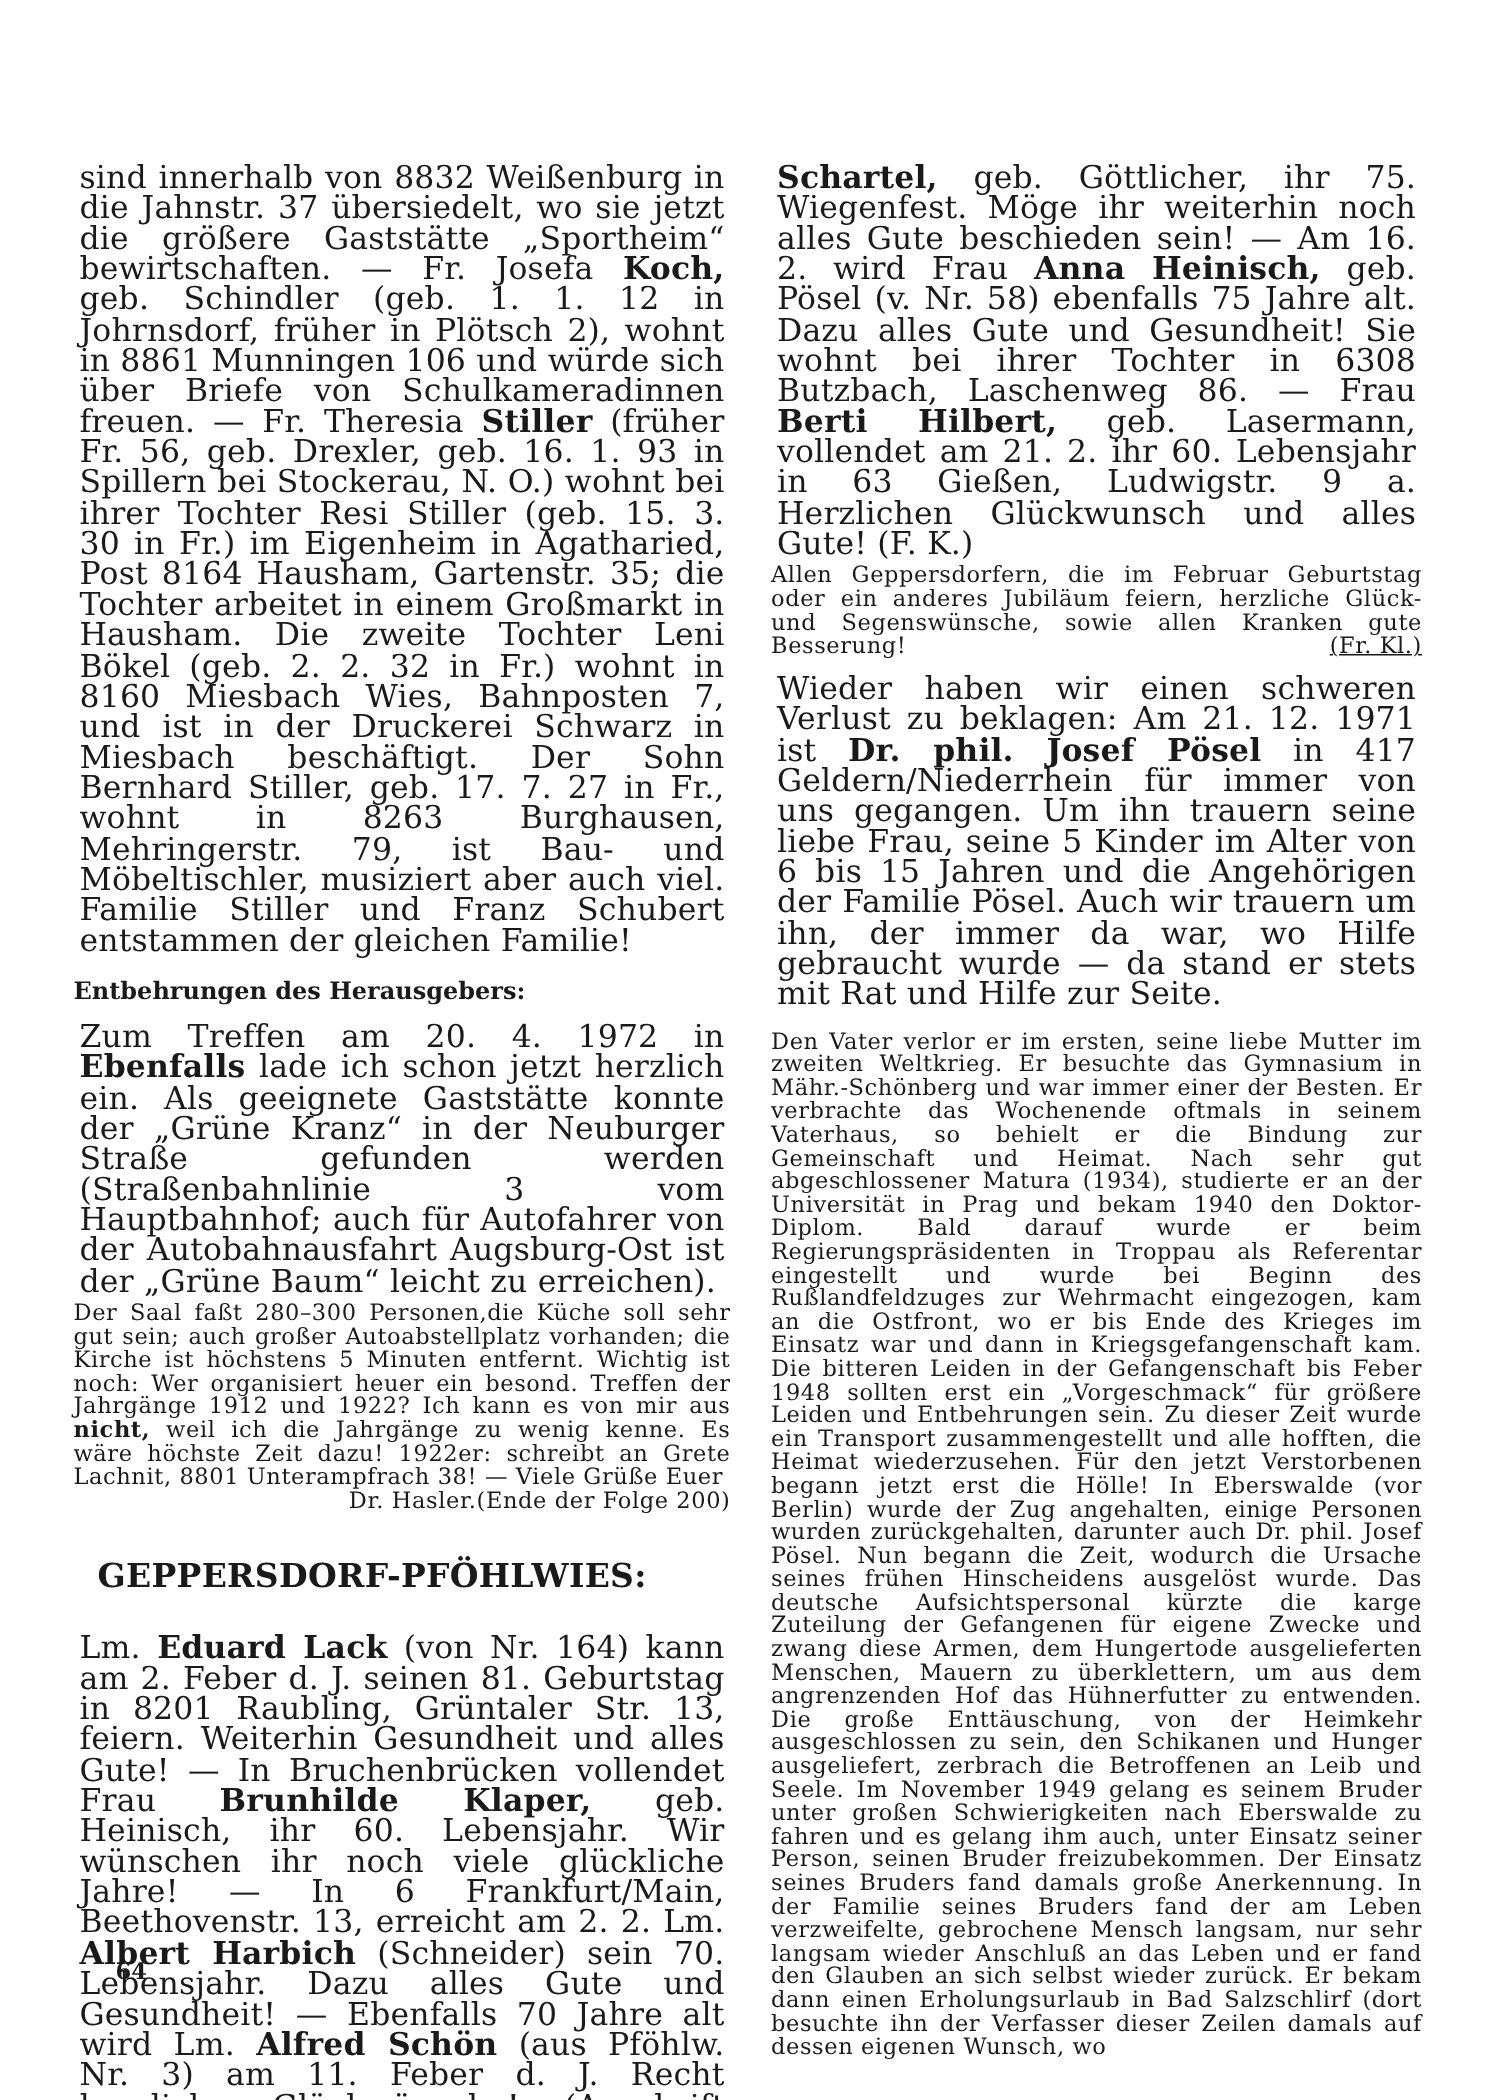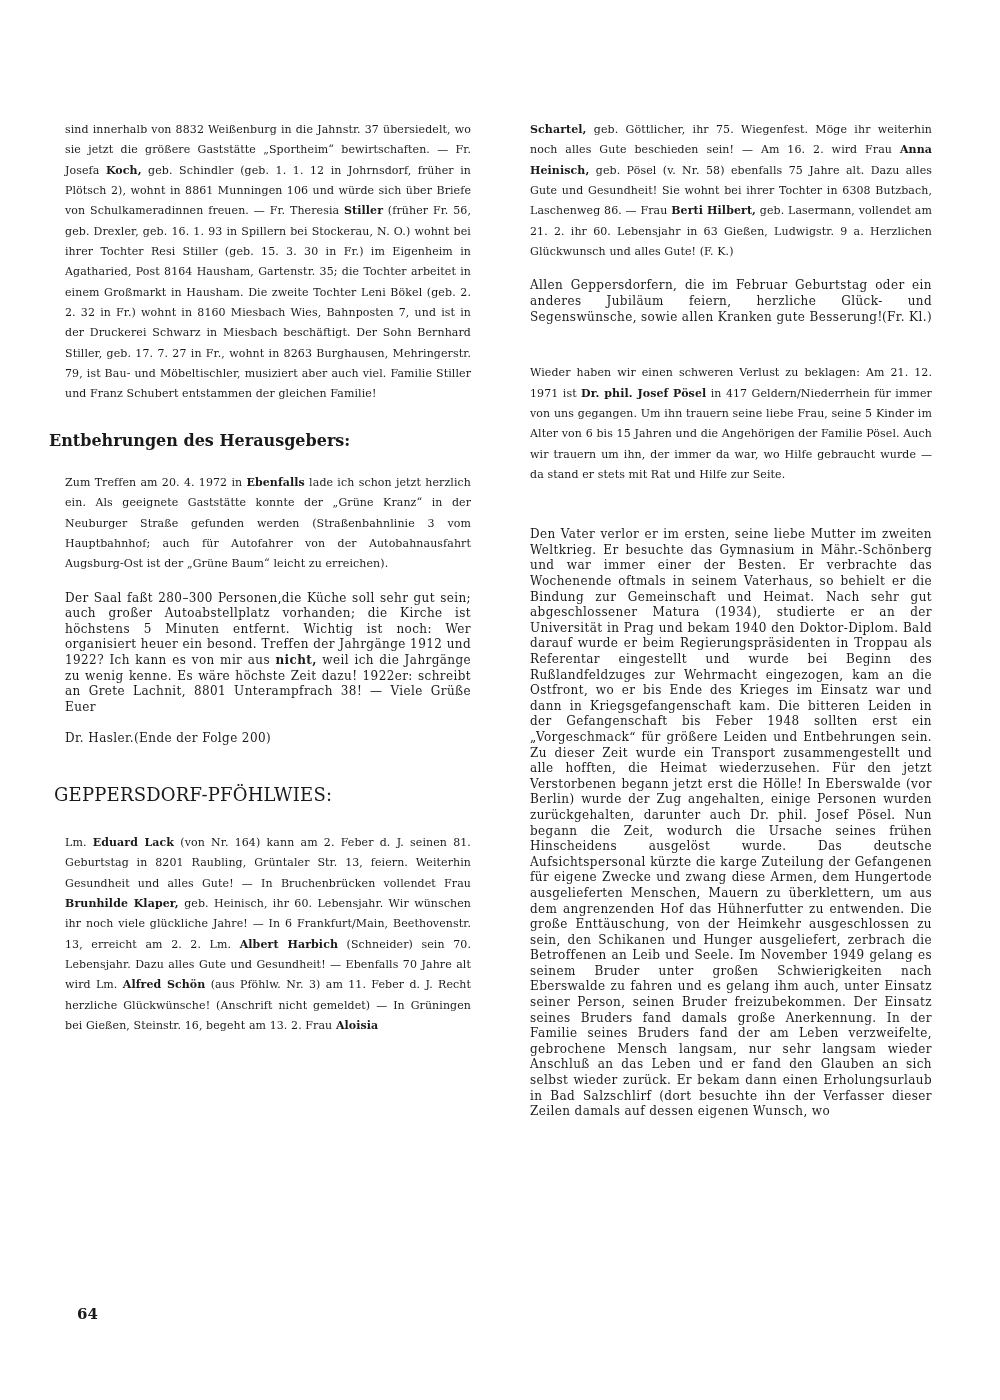--- a/index.html
+++ b/index.html
@@ -1,27 +1,27 @@
 <!DOCTYPE html>
 <html><head>
 <meta charset="utf-8">
 <style>
   html, body { margin: 0; padding: 0; background: #ffffff; }
   body { width: 1000px; height: 1400px; position: relative; overflow: hidden;
          font-family: "DejaVu Serif", "Liberation Serif", serif; color: #1a1a1a; }
   .col { position: absolute; top: 104px; width: 438px; }
   .col-left { left: 49px; }
   .col-right { left: 514px; width: 434px; }
-  .p-large { font-size: 11px; line-height: 20.35px; text-align: justify; margin: 16px; letter-spacing: 0.1px; }
-  .p-small { font-size: 12px; line-height: 15.6px; text-align: justify; margin: 16px; letter-spacing: 0.4px; }
+  .p-large { font-size: 21px; line-height: 20.35px; text-align: justify; margin: 4px; letter-spacing: 0.1px; }
+  .p-small { font-size: 15px; line-height: 15.6px; text-align: justify; margin: 0; letter-spacing: 0.4px; }
   .heading { font-weight: bold; font-size: 16px; line-height: 20px; margin: 0; }
-  .heading-large { font-weight: normal; font-size: 18px; line-height: 22px; margin: 5px; letter-spacing: 0.2px; }
+  .heading-large { font-weight: bold; font-size: 22px; line-height: 22px; margin: 16px; letter-spacing: 0.2px; }
   b { font-weight: bold; }
   .right-note { display: block; text-align: right; }
-  .signoff-row { display: flex; justify-content: flex-start; }
+  .signoff-row { display: flex; justify-content: flex-end; }
   .page-number { position: absolute; left: 49px; top: 1305px; font-weight: bold; font-size: 15px; margin-left: 28px; }
   .gap-s { height: 6px; }
   .gap-m { height: 10px; }
 </style>
 </head>
 <body>
 
 <div class="col col-left">
   <p class="p-large"><span>sind innerhalb von 8832 Weißenburg in die Jahnstr. 37 übersiedelt, wo sie jetzt die größere Gaststätte „Sportheim“ bewirtschaften. — Fr. Josefa </span><b>Koch,</b><span> geb. Schindler (geb. 1. 1. 12 in Johrnsdorf, früher in Plötsch 2), wohnt in 8861 Munningen 106 und würde sich über Briefe von Schulkameradinnen freuen. — Fr. Theresia </span><b>Stiller</b><span> (früher Fr. 56, geb. Drexler, geb. 16. 1. 93 in Spillern bei Stockerau, N. O.) wohnt bei ihrer Tochter Resi Stiller (geb. 15. 3. 30 in Fr.) im Eigenheim in Agatharied, Post 8164 Hausham, Gartenstr. 35; die Tochter arbeitet in einem Großmarkt in Hausham. Die zweite Tochter Leni Bökel (geb. 2. 2. 32 in Fr.) wohnt in 8160 Miesbach Wies, Bahnposten 7, und ist in der Druckerei Schwarz in Miesbach beschäftigt. Der Sohn Bernhard Stiller, geb. 17. 7. 27 in Fr., wohnt in 8263 Burghausen, Mehringerstr. 79, ist Bau- und Möbeltischler, musiziert aber auch viel. Familie Stiller und Franz Schubert entstammen der gleichen Familie!</span></p>
   <div class="gap-m"></div>
@@ -35,20 +35,20 @@
   </div>
   <div class="gap-m"></div>
   <div class="gap-s"></div>
   <h2 class="heading-large">GEPPERSDORF-PFÖHLWIES:</h2>
   <div class="gap-s"></div>
   <p class="p-large"><span>Lm. </span><b>Eduard Lack</b><span> (von Nr. 164) kann am 2. Feber d. J. seinen 81. Geburtstag in 8201 Raubling, Grüntaler Str. 13, feiern. Weiterhin Gesundheit und alles Gute! — In Bruchenbrücken vollendet Frau </span><b>Brunhilde Klaper,</b><span> geb. Heinisch, ihr 60. Lebensjahr. Wir wünschen ihr noch viele glückliche Jahre! — In 6 Frankfurt/Main, Beethovenstr. 13, erreicht am 2. 2. Lm. </span><b>Albert Harbich</b><span> (Schneider) sein 70. Lebensjahr. Dazu alles Gute und Gesundheit! — Ebenfalls 70 Jahre alt wird Lm. </span><b>Alfred Schön</b><span> (aus Pföhlw. Nr. 3) am 11. Feber d. J. Recht herzliche Glückwünsche! (Anschrift nicht gemeldet) — In Grüningen bei Gießen, Steinstr. 16, begeht am 13. 2. Frau </span><b>Aloisia</b></p>
 </div>
 
 <div class="col col-right">
   <p class="p-large"><b>Schartel,</b><span> geb. Göttlicher, ihr 75. Wiegenfest. Möge ihr weiterhin noch alles Gute beschieden sein! — Am 16. 2. wird Frau </span><b>Anna Heinisch,</b><span> geb. Pösel (v. Nr. 58) ebenfalls 75 Jahre alt. Dazu alles Gute und Gesundheit! Sie wohnt bei ihrer Tochter in 6308 Butzbach, Laschenweg 86. — Frau </span><b>Berti Hilbert,</b><span> geb. Lasermann, vollendet am 21. 2. ihr 60. Lebensjahr in 63 Gießen, Ludwigstr. 9 a. Herzlichen Glückwunsch und alles Gute! (F. K.)</span></p>
-  <p class="p-small"><span>Allen Geppersdorfern, die im Februar Geburtstag oder ein anderes Jubiläum feiern, herzliche Glück- und Segenswünsche, sowie allen Kranken gute Besserung!</span><span class="right-note" style="margin-top:-15.6px;">(Fr. Kl.)</span></p>
+  <p class="p-small"><span>Allen Geppersdorfern, die im Februar Geburtstag oder ein anderes Jubiläum feiern, herzliche Glück- und Segenswünsche, sowie allen Kranken gute Besserung!</span><span class="right-note" style="margin-top:-15.6px;text-decoration:underline;">(Fr. Kl.)</span></p>
   <div class="gap-s"></div>
   <p class="p-large"><span>Wieder haben wir einen schweren Verlust zu beklagen: Am 21. 12. 1971 ist </span><b>Dr. phil. Josef Pösel</b><span> in 417 Geldern/Niederrhein für immer von uns gegangen. Um ihn trauern seine liebe Frau, seine 5 Kinder im Alter von 6 bis 15 Jahren und die Angehörigen der Familie Pösel. Auch wir trauern um ihn, der immer da war, wo Hilfe gebraucht wurde — da stand er stets mit Rat und Hilfe zur Seite.</span></p>
   <div class="gap-m"></div>
   <p class="p-small">Den Vater verlor er im ersten, seine liebe Mutter im zweiten Weltkrieg. Er besuchte das Gymnasium in Mähr.-Schönberg und war immer einer der Besten. Er verbrachte das Wochenende oftmals in seinem Vaterhaus, so behielt er die Bindung zur Gemeinschaft und Heimat. Nach sehr gut abgeschlossener Matura (1934), studierte er an der Universität in Prag und bekam 1940 den Doktor-Diplom. Bald darauf wurde er beim Regierungspräsidenten in Troppau als Referentar eingestellt und wurde bei Beginn des Rußlandfeldzuges zur Wehrmacht eingezogen, kam an die Ostfront, wo er bis Ende des Krieges im Einsatz war und dann in Kriegsgefangenschaft kam. Die bitteren Leiden in der Gefangenschaft bis Feber 1948 sollten erst ein „Vorgeschmack“ für größere Leiden und Entbehrungen sein. Zu dieser Zeit wurde ein Transport zusammengestellt und alle hofften, die Heimat wiederzusehen. Für den jetzt Verstorbenen begann jetzt erst die Hölle! In Eberswalde (vor Berlin) wurde der Zug angehalten, einige Personen wurden zurückgehalten, darunter auch Dr. phil. Josef Pösel. Nun begann die Zeit, wodurch die Ursache seines frühen Hinscheidens ausgelöst wurde. Das deutsche Aufsichtspersonal kürzte die karge Zuteilung der Gefangenen für eigene Zwecke und zwang diese Armen, dem Hungertode ausgelieferten Menschen, Mauern zu überklettern, um aus dem angrenzenden Hof das Hühnerfutter zu entwenden. Die große Enttäuschung, von der Heimkehr ausgeschlossen zu sein, den Schikanen und Hunger ausgeliefert, zerbrach die Betroffenen an Leib und Seele. Im November 1949 gelang es seinem Bruder unter großen Schwierigkeiten nach Eberswalde zu fahren und es gelang ihm auch, unter Einsatz seiner Person, seinen Bruder freizubekommen. Der Einsatz seines Bruders fand damals große Anerkennung. In der Familie seines Bruders fand der am Leben verzweifelte, gebrochene Mensch langsam, nur sehr langsam wieder Anschluß an das Leben und er fand den Glauben an sich selbst wieder zurück. Er bekam dann einen Erholungsurlaub in Bad Salzschlirf (dort besuchte ihn der Verfasser dieser Zeilen damals auf dessen eigenen Wunsch, wo</p>
 </div>
 
 <div class="page-number">64</div>
 
 </body></html>

